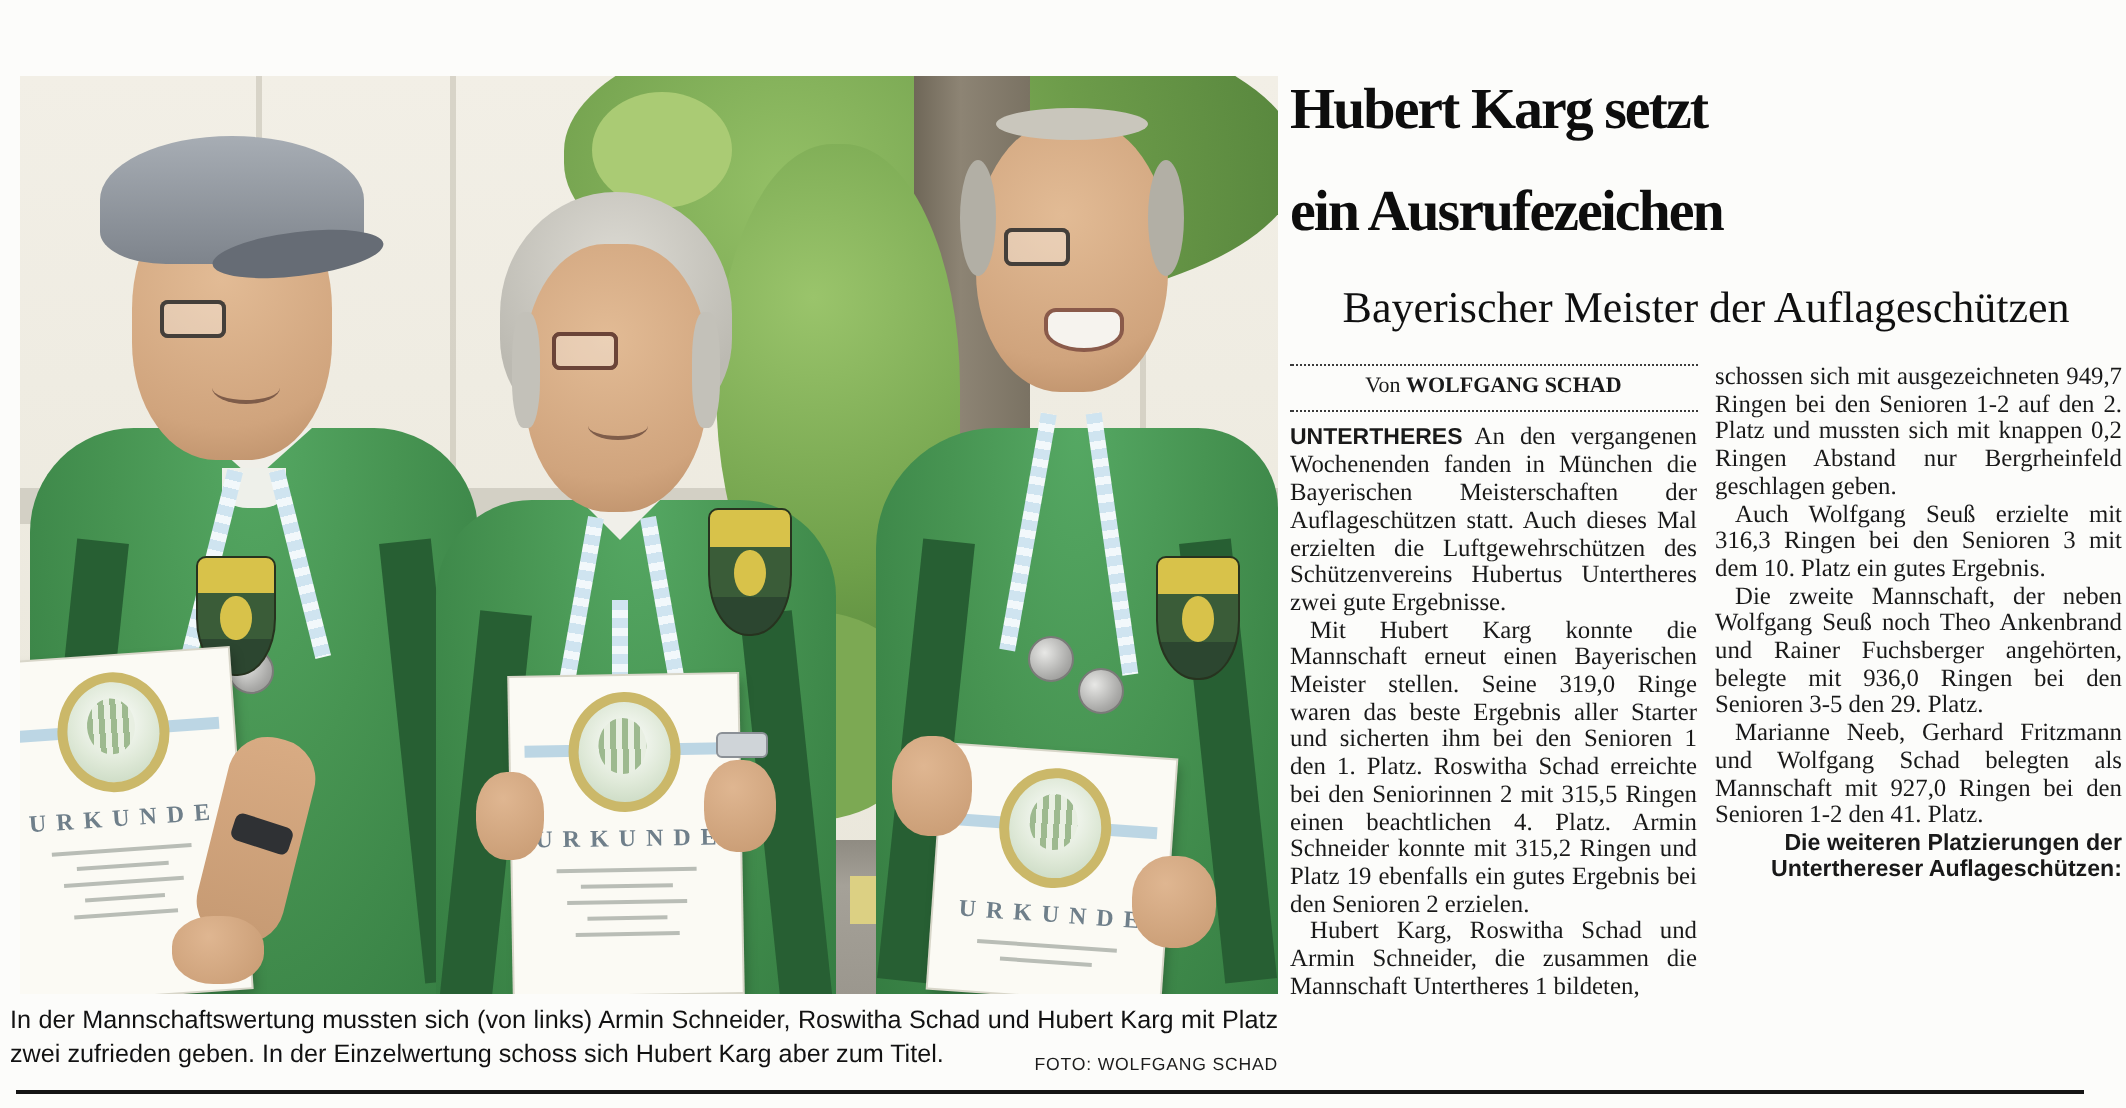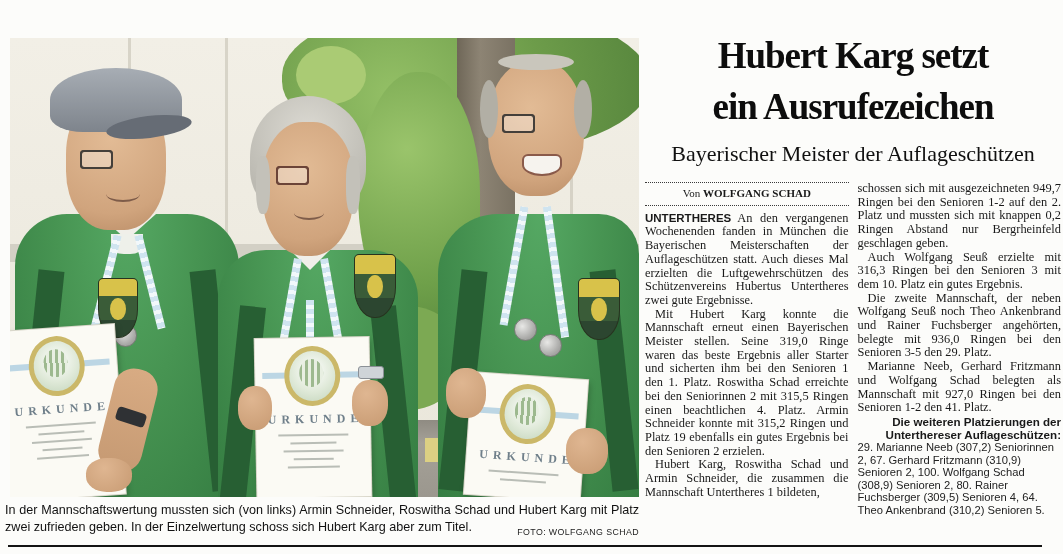--- a/index.html
+++ b/index.html
@@ -136,22 +136,22 @@
   .watch-r{left:348px;top:328px;width:24px;height:11px;background:#cfd4d8;border:1px solid #8b9096;
            border-radius:3px;z-index:9;}
 
   
   .caption{position:absolute;left:5px;top:502px;width:634px;font-size:12.6px;line-height:16.5px;color:#121212;}
   .cap1{text-align:justify;text-align-last:justify;}
   .credit{float:right;font-size:8.8px;letter-spacing:.4px;margin-top:5px;color:#1c1c1c;}
 
   
   .article{position:absolute;left:645px;top:30px;width:416px;color:#111;}
-  .headline{margin:0;font-family:"Liberation Serif",serif;font-weight:700;font-size:37px;
-            line-height:51px;text-align:center;letter-spacing:-1px;color:#0d0d0d;}
+  .headline{margin:0;font-family:"Liberation Serif",serif;font-weight:700;font-size:29px;
+            line-height:51px;text-align:left;letter-spacing:-1px;color:#0d0d0d;}
   .headline span{display:block;}
   .subhead{margin:9px 0 0;font-family:"Liberation Serif",serif;font-size:22px;text-align:center;color:#101010;}
   .cols{display:flex;gap:9px;margin-top:15px;}
   .col{width:204px;font-family:"Liberation Serif",serif;font-size:12.4px;line-height:13.7px;
        text-align:justify;color:#191919;}
   .byline{font-size:11px;text-align:center;padding:4px 0;margin-bottom:6px;
           border-top:1px dotted #3a3a3a;border-bottom:1px dotted #3a3a3a;}
   .byline .bn{font-weight:700;}
   .col p{margin:0;}
   .ind{text-indent:10px;}
@@ -297,18 +297,17 @@
       <p><span class="dateline">UNTERTHERES</span><span>An den vergangenen Wochenenden fanden in München die Bayerischen Meisterschaften der Auflageschützen statt. Auch dieses Mal erzielten die Luftgewehrschützen des Schützenvereins Hubertus Untertheres zwei gute Ergebnisse.</span></p>
       <p class="ind">Mit Hubert Karg konnte die Mannschaft erneut einen Bayerischen Meister stellen. Seine 319,0 Ringe waren das beste Ergebnis aller Starter und sicherten ihm bei den Senioren 1 den 1. Platz. Roswitha Schad erreichte bei den Seniorinnen 2 mit 315,5 Ringen einen beachtlichen 4. Platz. Armin Schneider konnte mit 315,2 Ringen und Platz 19 ebenfalls ein gutes Ergebnis bei den Senioren 2 erzielen.</p>
       <p class="ind">Hubert Karg, Roswitha Schad und Armin Schneider, die zusammen die Mannschaft Untertheres 1 bildeten,</p>
     </div>
     <div class="col">
       <p>schossen sich mit ausgezeichneten 949,7 Ringen bei den Senioren 1-2 auf den 2. Platz und mussten sich mit knappen 0,2 Ringen Abstand nur Bergrheinfeld geschlagen geben.</p>
       <p class="ind">Auch Wolfgang Seuß erzielte mit 316,3 Ringen bei den Senioren 3 mit dem 10. Platz ein gutes Ergebnis.</p>
       <p class="ind">Die zweite Mannschaft, der neben Wolfgang Seuß noch Theo Ankenbrand und Rainer Fuchsberger angehörten, belegte mit 936,0 Ringen bei den Senioren 3-5 den 29. Platz.</p>
       <p class="ind">Marianne Neeb, Gerhard Fritzmann und Wolfgang Schad belegten als Mannschaft mit 927,0 Ringen bei den Senioren 1-2 den 41. Platz.</p>
       <p class="placements-h">Die weiteren Platzierungen der Unterthereser Auflageschützen:</p>
-      <p class="placements">29. Marianne Neeb (307,2) Seniorinnen 2, 67. Gerhard Fritzmann (310,9) Senioren 2, 100. Wolfgang Schad (308,9) Senioren 2, 80. Rainer Fuchsberger (309,5) Senioren 4, 64. Theo Ankenbrand (310,2) Senioren 5.</p>
     </div>
   </div>
 </div>
 
 <div class="bottom-rule"></div>
 
 </body></html>

